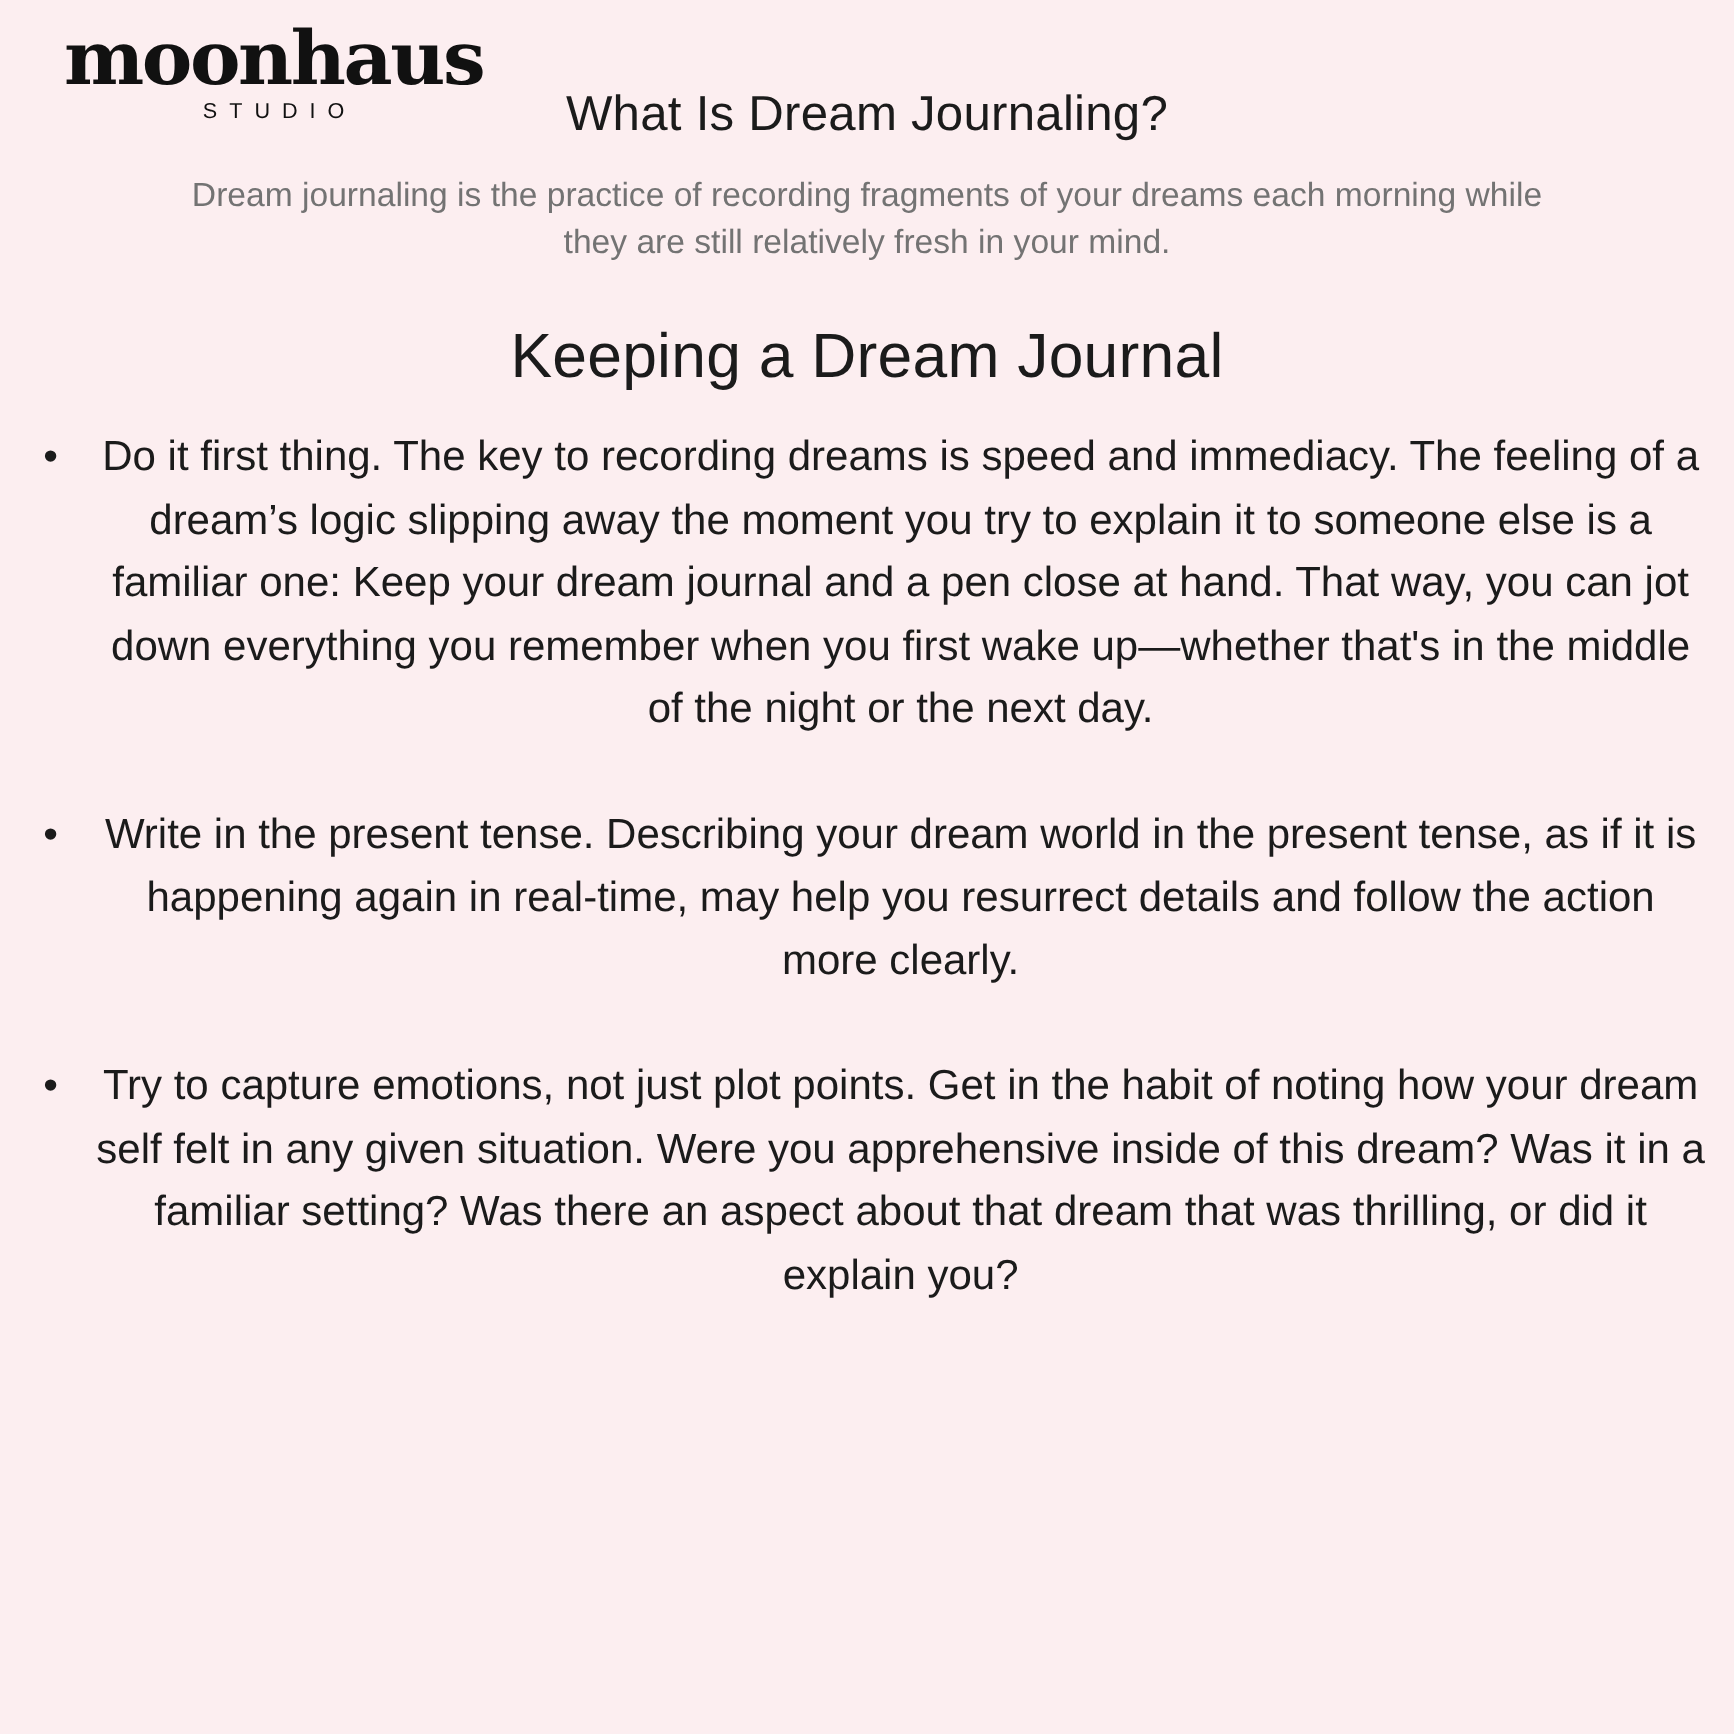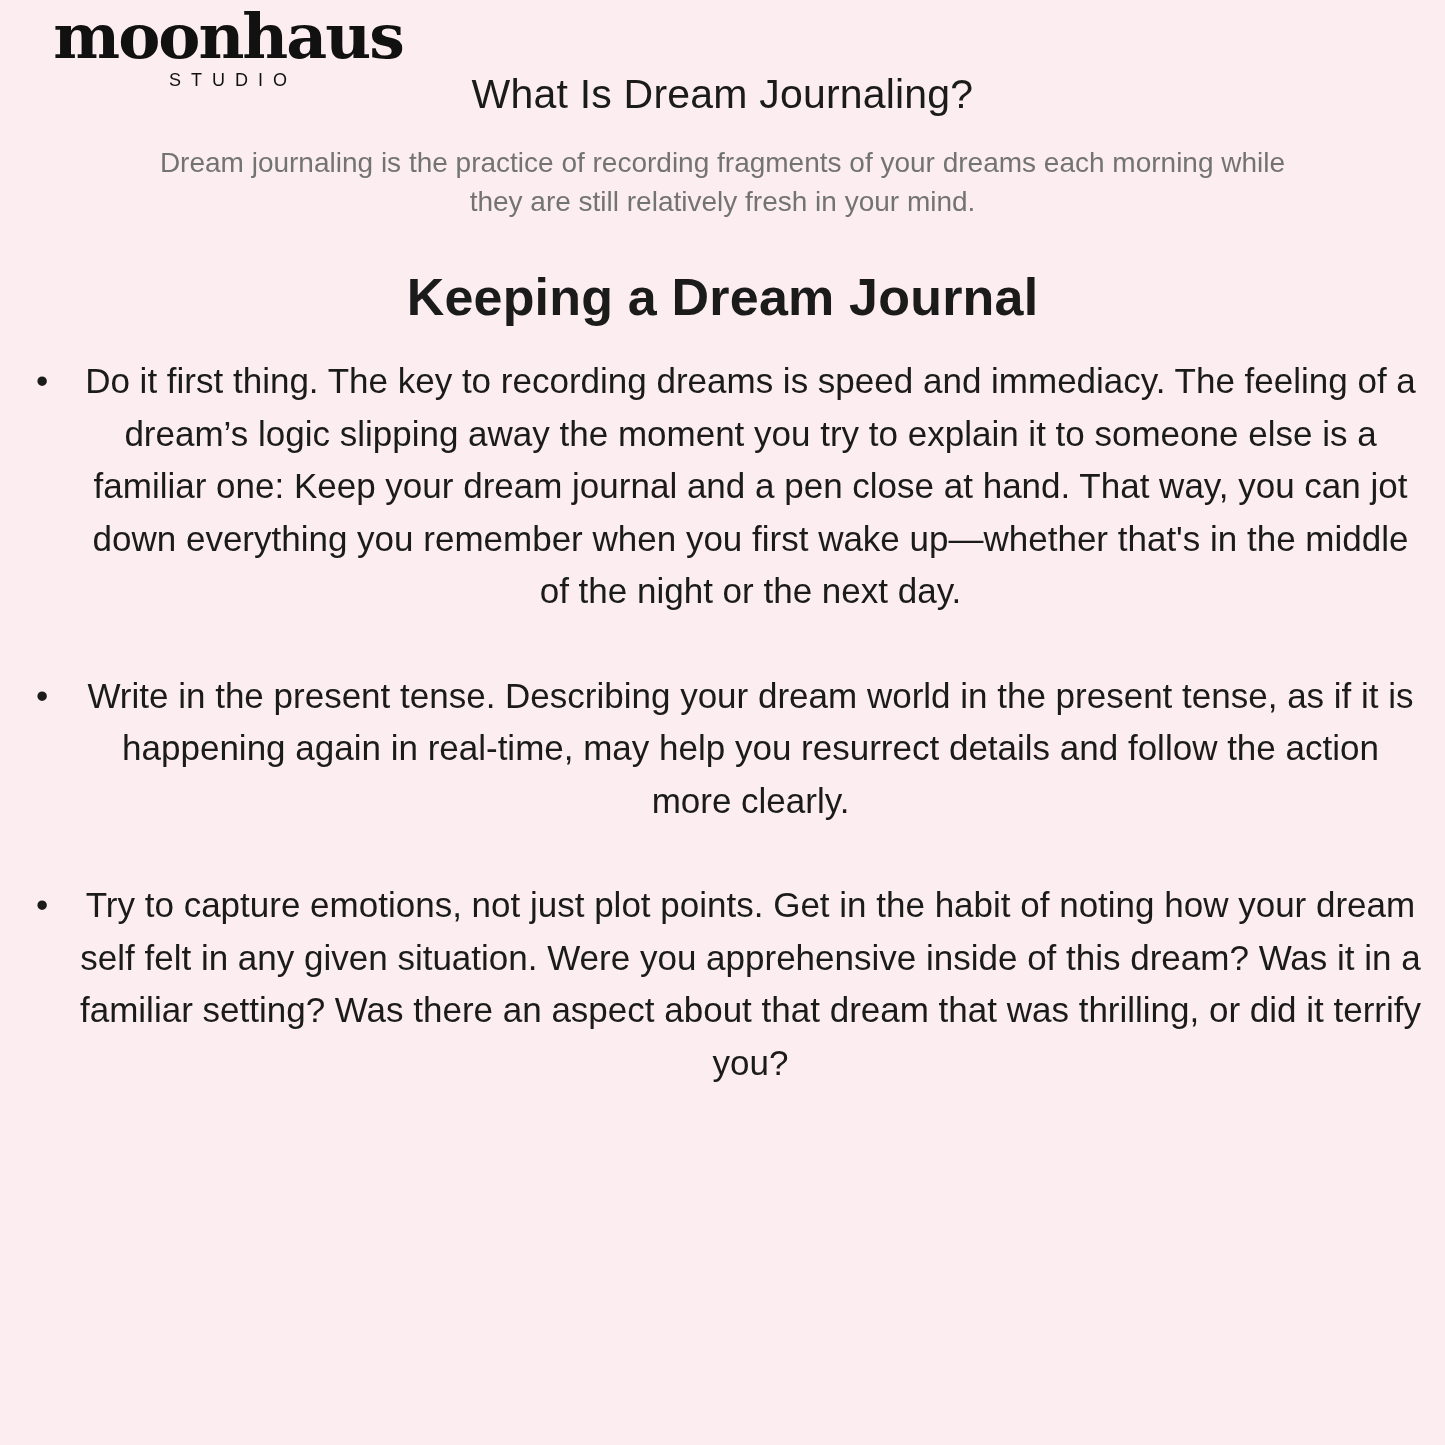--- a/index.html
+++ b/index.html
@@ -18,21 +18,21 @@
     position: relative;
     width: 1445px;
     height: 1445px;
     box-sizing: border-box;
     padding: 0 14px;
   }
 
   
   .logo {
     position: absolute;
-    top: 8px;
+    top: 20px;
     left: 28px;
     width: 400px;
     text-align: center;
     line-height: 1;
   }
   .logo-word {
     display: block;
     font-family: "DejaVu Serif", serif;
     font-weight: bold;
     font-size: 62px;
@@ -58,21 +58,21 @@
     padding-top: 71px;
     font-weight: normal;
     font-size: 41px;
     text-align: center;
     letter-spacing: 0.2px;
     color: #1b1b1b;
   }
   h2.section-title {
     margin: 0;
     padding-top: 46px;
-    font-weight: bold;
+    font-weight: normal;
     font-size: 52px;
     text-align: center;
     letter-spacing: 0.2px;
     color: #1b1b1b;
   }
   p.body-text {
     margin: 26px auto 0 auto;
     max-width: 1180px;
     font-size: 28px;
     line-height: 1.38;
@@ -127,17 +127,17 @@
     <li>
       <span class="bullet">•</span>
       <span>Do it first thing. The key to recording dreams is speed and immediacy. The feeling of a dream’s logic slipping away the moment you try to explain it to someone else is a familiar one: Keep your dream journal and a pen close at hand. That way, you can jot down everything you remember when you first wake up—whether that's in the middle of the night or the next day.</span>
     </li>
     <li>
       <span class="bullet">•</span>
       <span>Write in the present tense. Describing your dream world in the present tense, as if it is happening again in real-time, may help you resurrect details and follow the action more clearly.</span>
     </li>
     <li>
       <span class="bullet">•</span>
-      <span>Try to capture emotions, not just plot points. Get in the habit of noting how your dream self felt in any given situation. Were you apprehensive inside of this dream? Was it in a familiar setting? Was there an aspect about that dream that was thrilling, or did it terrify you?</span>
+      <span>Try to capture emotions, not just plot points. Get in the habit of noting how your dream self felt in any given situation. Were you apprehensive inside of this dream? Was it in a familiar setting? Was there an aspect about that dream that was thrilling, or did it explain you?</span>
     </li>
   </ul>
 
 </div>
 
 </body></html>

